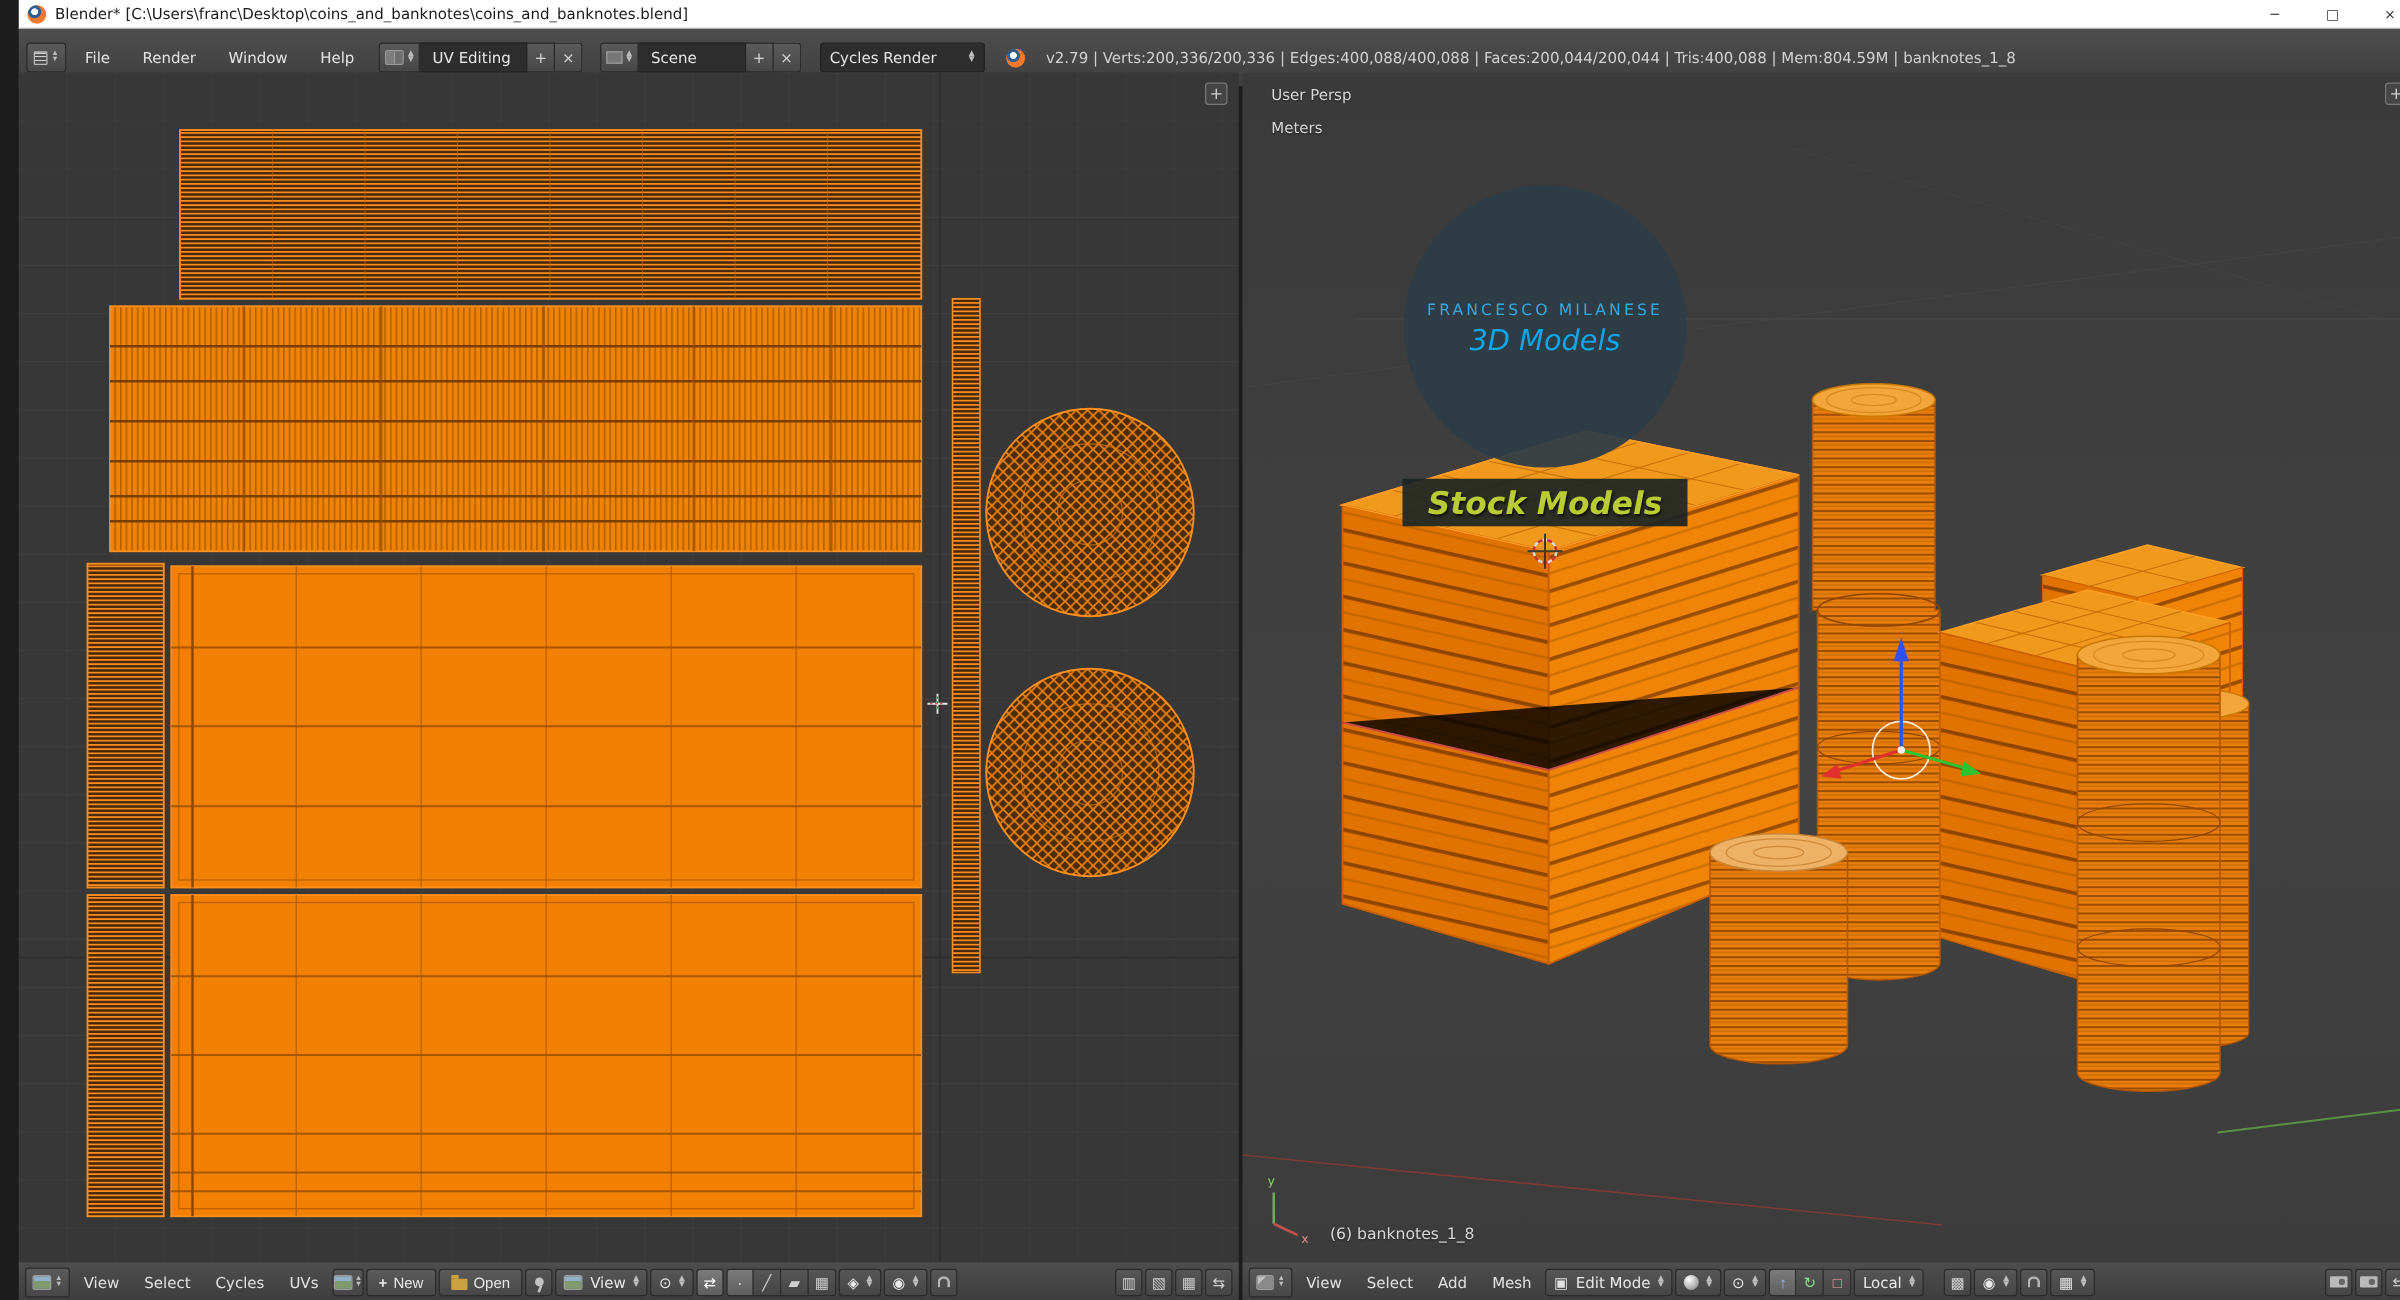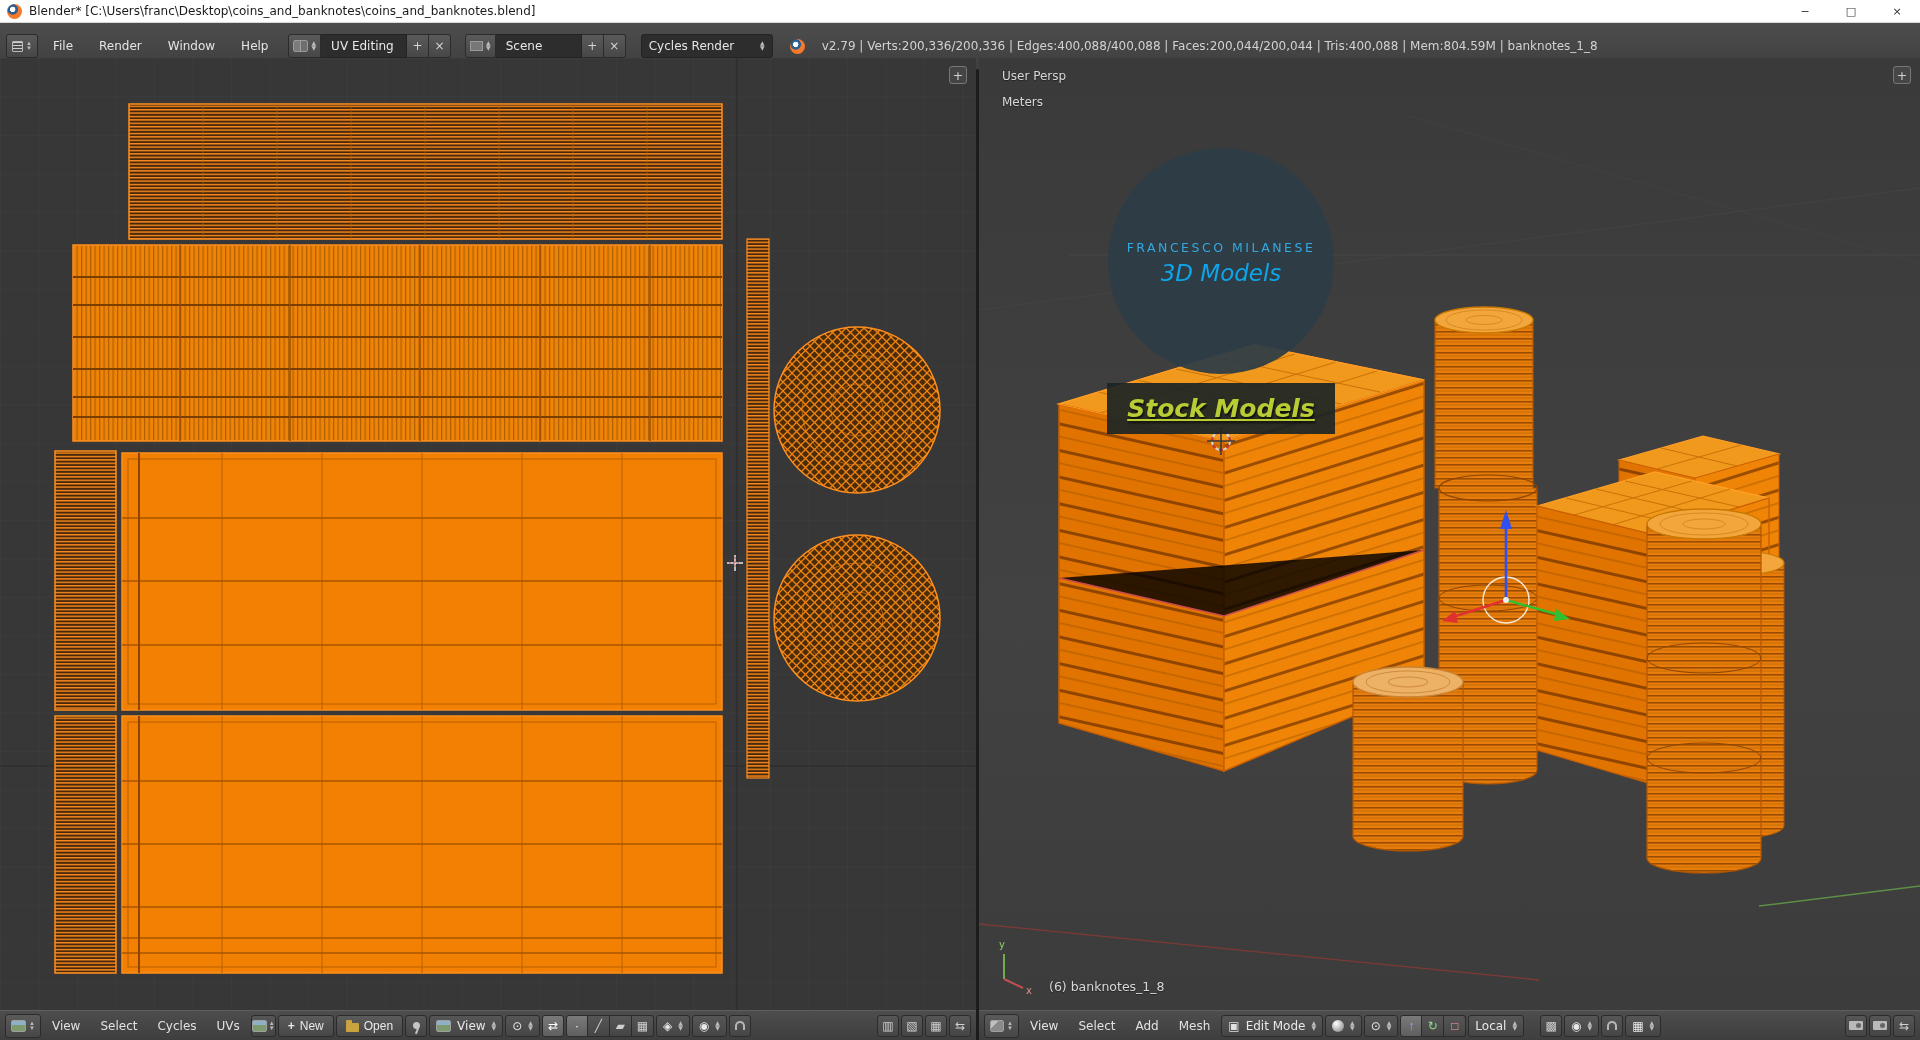--- a/index.html
+++ b/index.html
@@ -1,18 +1,18 @@
 <!DOCTYPE html>
 <html><head>
 <meta charset="utf-8">
 <style>
   *{box-sizing:border-box;margin:0;padding:0;}
   html,body{width:1920px;height:1040px;overflow:hidden;background:#1c1c1c;
     font-family:"DejaVu Sans","Liberation Sans",sans-serif;}
-  #app{position:absolute;inset:0;}
+  #app{position:absolute;inset:0;margin-left:15px;}
 
   
   #titlebar{position:absolute;left:0;top:0;width:1920px;height:23px;background:#ffffff;
     display:flex;align-items:center;font-size:12px;color:#1b1b1b;border-bottom:1px solid #d8d8d8;}
   .blender-badge{width:15px;height:15px;margin:0 7px;border-radius:50%;
     background:radial-gradient(circle at 38% 36%, #ffffff 0 2.5px, #2e5f8f 3px 5px, #f5792a 5.5px 100%);}
   #title-text{flex:1;white-space:nowrap;overflow:hidden;}
   .wbtns{display:flex;height:100%;}
   .wbtn{width:46px;display:flex;align-items:center;justify-content:center;font-size:11px;color:#333;cursor:default;}
 
@@ -59,23 +59,23 @@
   #obj-info{left:70px;top:921px;font-size:12.5px;}
 
   
   #fm-circle{position:absolute;left:129px;top:90px;width:226px;height:226px;border-radius:50%;
     background:rgba(46,61,70,0.94);display:flex;flex-direction:column;align-items:center;justify-content:center;z-index:5;}
   #fm-letters{font-size:95px;font-weight:bold;line-height:.88;letter-spacing:-5px;margin-top:6px;}
   #fm-letters .f{color:#ffffff;}
   #fm-letters .m{color:#35a8e0;font-style:italic;}
   #fm-name{color:#35a8e0;font-size:12.5px;letter-spacing:2.5px;margin-top:3px;white-space:nowrap;}
   #fm-sub{color:#0ea5e9;font-size:23px;font-style:italic;margin-top:5px;}
-  #stock-badge{position:absolute;left:128px;top:325px;width:228px;height:51px;background:rgba(27,37,37,0.92);
+  #stock-badge{position:absolute;left:128px;top:325px;width:228px;height:38px;background:rgba(27,37,37,0.92);
     display:flex;align-items:center;justify-content:center;color:#b9cc33;font-size:25px;font-weight:bold;
-    font-style:italic;z-index:5;text-shadow:1px 2px 2px rgba(0,0,0,.7);text-decoration:underline;}
+    font-style:italic;z-index:5;text-shadow:1px 2px 2px rgba(0,0,0,.7);}
 
   
   .footer{position:absolute;top:1010px;height:30px;background:linear-gradient(#4d4d4d,#3e3e3e);
     border-top:1px solid #5e5e5e;display:flex;align-items:center;gap:2px;padding:0 5px;
     font-size:12px;color:#e2e2e2;}
   #uv-footer{left:0;width:976px;}
   #vp-footer{left:979px;width:941px;}
   .fmenu{padding:0 9px;cursor:default;}
   .btn{display:flex;align-items:center;gap:5px;background:linear-gradient(#5b5b5b,#474747);
     border:1px solid #2b2b2b;border-radius:3px;height:22px;padding:0 9px;color:#e8e8e8;font-size:12px;}

